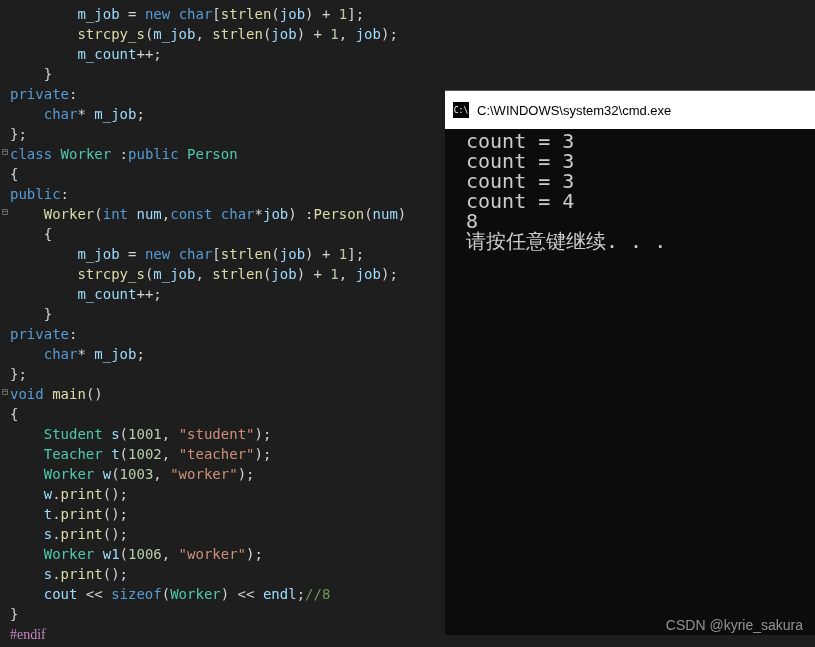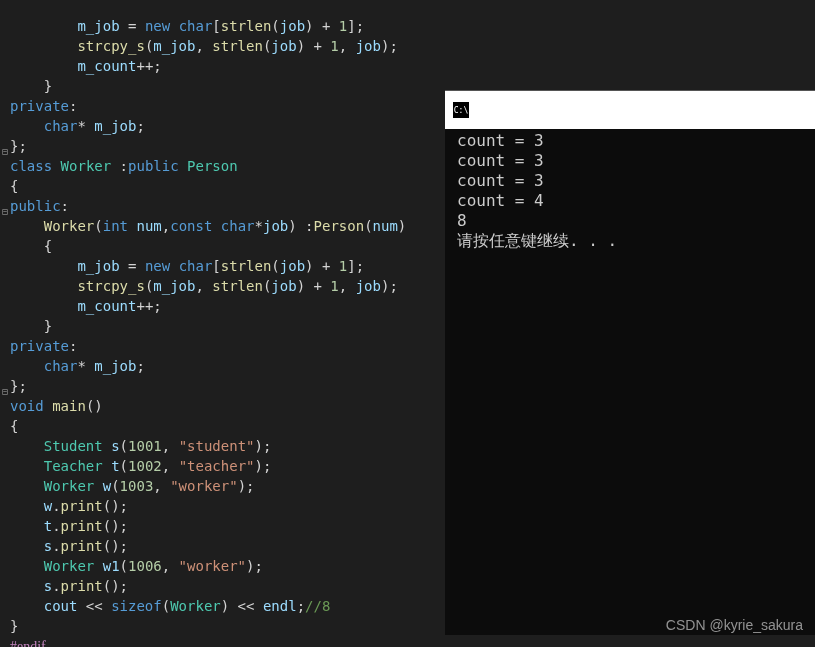--- a/index.html
+++ b/index.html
@@ -13,21 +13,21 @@
       overflow: hidden;
     }
     .editor {
       position: absolute;
       left: 0;
       top: 0;
       width: 445px;
       height: 647px;
       background: #1e1e1e;
       color: #d4d4d4;
-      padding: 16px 0 0 10px;
+      padding: 4px 0 0 10px;
       line-height: 20px;
       white-space: pre;
     }
     .fold-marker {
       position: absolute;
       left: 0;
       width: 10px;
       color: #858585;
       font-size: 10px;
       text-align: center;
@@ -68,24 +68,24 @@
       height: 16px;
       background: #000;
       display: inline-flex;
       align-items: center;
       justify-content: center;
       color: #fff;
       font-size: 8px;
       font-family: monospace;
     }
     .terminal-body {
-      padding: 2px 12px;
+      padding: 2px 21px;
       color: #cccccc;
       font-family: "NSimSun", Consolas, monospace;
-      font-size: 16px;
+      font-size: 20px;
       line-height: 20px;
       white-space: pre;
     }
     .watermark {
       position: absolute;
       right: 12px;
       bottom: 14px;
       color: #aaaaaa;
       font-family: "Segoe UI", sans-serif;
       font-size: 14px;
@@ -93,20 +93,21 @@
     }
   </style>
 </head>
 <body>
 
 <div class="editor" id="editor"><div class="line">        <span class="id">m_job</span><span class="op"> = </span><span class="kw">new</span><span class="op"> </span><span class="kw">char</span><span class="op">[</span><span class="fn">strlen</span><span class="op">(</span><span class="id">job</span><span class="op">) + </span><span class="num">1</span><span class="op">];</span></div><div class="line">        <span class="fn">strcpy_s</span><span class="op">(</span><span class="id">m_job</span><span class="op">, </span><span class="fn">strlen</span><span class="op">(</span><span class="id">job</span><span class="op">) + </span><span class="num">1</span><span class="op">, </span><span class="id">job</span><span class="op">);</span></div><div class="line">        <span class="id">m_count</span><span class="op">++;</span></div><div class="line">    <span class="op">}</span></div><div class="line"><span class="kw">private</span><span class="op">:</span></div><div class="line">    <span class="kw">char</span><span class="op">* </span><span class="id">m_job</span><span class="op">;</span></div><div class="line"><span class="op">};</span></div><div class="line"><span class="fold-marker" style="top:142px">⊟</span><span class="kw">class</span><span class="op"> </span><span class="type">Worker</span><span class="op"> :</span><span class="kw">public</span><span class="op"> </span><span class="type">Person</span></div><div class="line"><span class="op">{</span></div><div class="line"><span class="kw">public</span><span class="op">:</span></div><div class="line"><span class="fold-marker" style="top:202px">⊟</span>    <span class="fn">Worker</span><span class="op">(</span><span class="kw">int</span><span class="op"> </span><span class="id">num</span><span class="op">,</span><span class="kw">const</span><span class="op"> </span><span class="kw">char</span><span class="op">*</span><span class="id">job</span><span class="op">) :</span><span class="fn">Person</span><span class="op">(</span><span class="id">num</span><span class="op">)</span></div><div class="line">    <span class="op">{</span></div><div class="line">        <span class="id">m_job</span><span class="op"> = </span><span class="kw">new</span><span class="op"> </span><span class="kw">char</span><span class="op">[</span><span class="fn">strlen</span><span class="op">(</span><span class="id">job</span><span class="op">) + </span><span class="num">1</span><span class="op">];</span></div><div class="line">        <span class="fn">strcpy_s</span><span class="op">(</span><span class="id">m_job</span><span class="op">, </span><span class="fn">strlen</span><span class="op">(</span><span class="id">job</span><span class="op">) + </span><span class="num">1</span><span class="op">, </span><span class="id">job</span><span class="op">);</span></div><div class="line">        <span class="id">m_count</span><span class="op">++;</span></div><div class="line">    <span class="op">}</span></div><div class="line"><span class="kw">private</span><span class="op">:</span></div><div class="line">    <span class="kw">char</span><span class="op">* </span><span class="id">m_job</span><span class="op">;</span></div><div class="line"><span class="op">};</span></div><div class="line"><span class="fold-marker" style="top:382px">⊟</span><span class="kw">void</span><span class="op"> </span><span class="fn">main</span><span class="op">()</span></div><div class="line"><span class="op">{</span></div><div class="line">    <span class="type">Student</span><span class="op"> </span><span class="id">s</span><span class="op">(</span><span class="num">1001</span><span class="op">, </span><span class="str">"student"</span><span class="op">);</span></div><div class="line">    <span class="type">Teacher</span><span class="op"> </span><span class="id">t</span><span class="op">(</span><span class="num">1002</span><span class="op">, </span><span class="str">"teacher"</span><span class="op">);</span></div><div class="line">    <span class="type">Worker</span><span class="op"> </span><span class="id">w</span><span class="op">(</span><span class="num">1003</span><span class="op">, </span><span class="str">"worker"</span><span class="op">);</span></div><div class="line">    <span class="id">w</span><span class="op">.</span><span class="fn">print</span><span class="op">();</span></div><div class="line">    <span class="id">t</span><span class="op">.</span><span class="fn">print</span><span class="op">();</span></div><div class="line">    <span class="id">s</span><span class="op">.</span><span class="fn">print</span><span class="op">();</span></div><div class="line">    <span class="type">Worker</span><span class="op"> </span><span class="id">w1</span><span class="op">(</span><span class="num">1006</span><span class="op">, </span><span class="str">"worker"</span><span class="op">);</span></div><div class="line">    <span class="id">s</span><span class="op">.</span><span class="fn">print</span><span class="op">();</span></div><div class="line">    <span class="id">cout</span><span class="op"> &lt;&lt; </span><span class="kw">sizeof</span><span class="op">(</span><span class="type">Worker</span><span class="op">) &lt;&lt; </span><span class="id">endl</span><span class="op">;</span><span class="cmt">//8</span></div><div class="line"><span class="op">}</span></div><div class="line"><span class="kw2">#endif</span></div></div>
 
 <div class="terminal-window">
   <div class="terminal-titlebar">
     <span class="terminal-icon">C:\</span>
+    <span>C:\WINDOWS\system32\cmd.exe</span>
   </div>
   <div class="terminal-body" id="terminal-body">count = 3
 count = 3
 count = 3
 count = 4
 8
 请按任意键继续. . .</div>
 </div>
 
 <div class="watermark">CSDN @kyrie_sakura</div>

